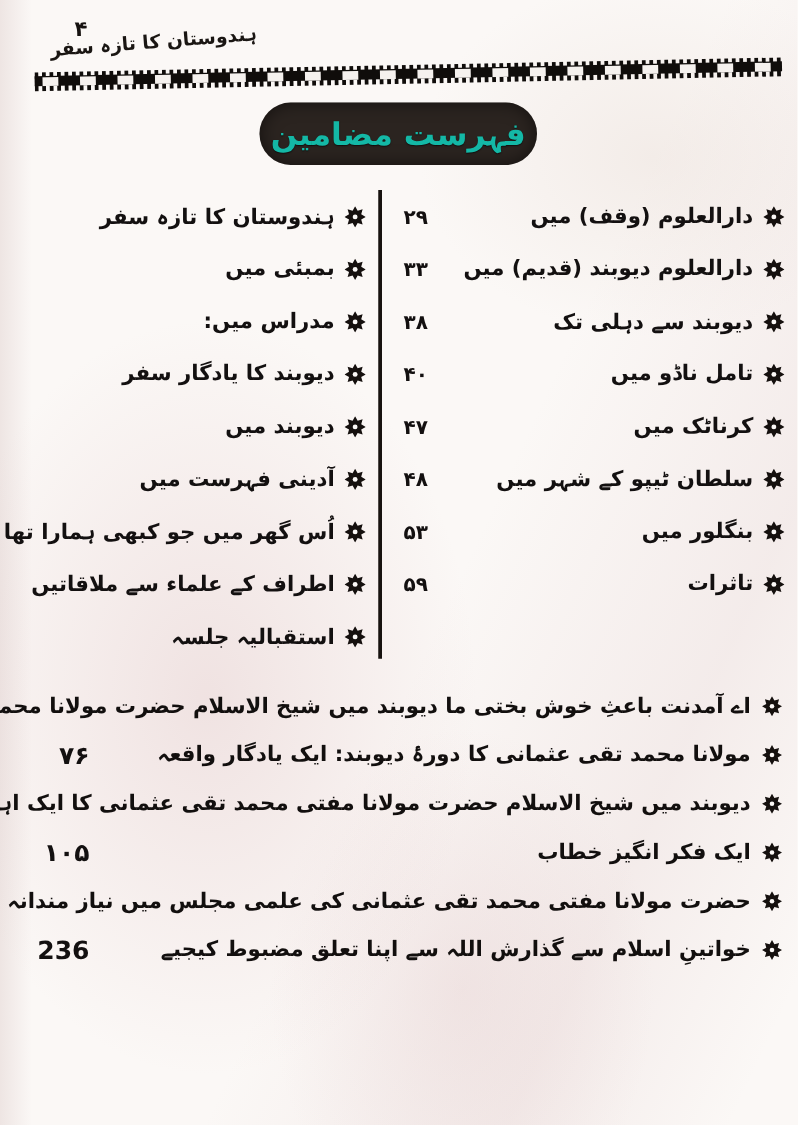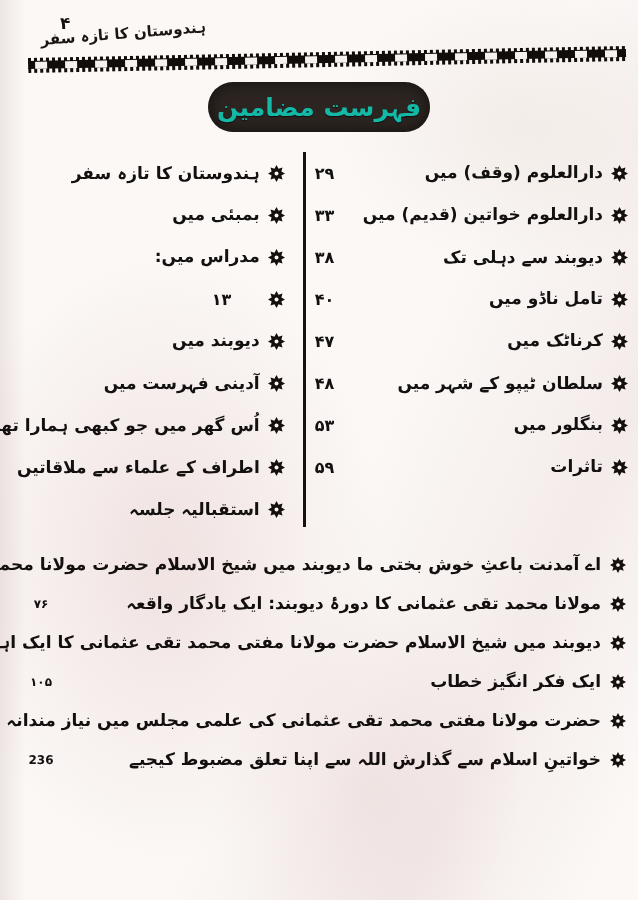--- a/index.html
+++ b/index.html
@@ -218,23 +218,23 @@
   }
   .wide-entry .entry-title {
     font-size: 17px;
     font-weight: 600;
     color: #120f0e;
     text-align: right;
     flex: 1 1 auto;
   }
   .wide-entry .entry-page {
     flex: 0 0 62px;
-    font-size: 12px;
+    font-size: 20px;
     font-weight: 700;
-    text-align: center;
+    text-align: right;
   }
 
   
   .entry-title, .wide-entry .entry-title,
   .entry-page, .header-title, .header-pageno {
     text-rendering: geometricPrecision;
   }
 </style>
 </head>
 <body>
@@ -273,21 +273,21 @@
           <span class="entry-title">دارالعلوم (وقف) میں</span>
           <span class="entry-page">۲۹</span>
         </div>
         <div class="entry">
           <span class="entry-bullet">
             <svg width="17" height="17" viewBox="0 0 17 17">
               <polygon points="8.50,0.00 10.52,3.63 14.51,2.49 13.37,6.48 17.00,8.50 13.37,10.52 14.51,14.51 10.52,13.37 8.50,17.00 6.48,13.37 2.49,14.51 3.63,10.52 0.00,8.50 3.63,6.48 2.49,2.49 6.48,3.63" fill="#15100e"></polygon>
               <circle cx="8.5" cy="8.5" r="1.96" fill="#fbf8f6"></circle>
             </svg>
           </span>
-          <span class="entry-title">دارالعلوم خواتین (قدیم) میں</span>
+          <span class="entry-title">دارالعلوم دیوبند (قدیم) میں</span>
           <span class="entry-page">۳۳</span>
         </div>
         <div class="entry">
           <span class="entry-bullet">
             <svg width="17" height="17" viewBox="0 0 17 17">
               <polygon points="8.50,0.00 10.52,3.63 14.51,2.49 13.37,6.48 17.00,8.50 13.37,10.52 14.51,14.51 10.52,13.37 8.50,17.00 6.48,13.37 2.49,14.51 3.63,10.52 0.00,8.50 3.63,6.48 2.49,2.49 6.48,3.63" fill="#15100e"></polygon>
               <circle cx="8.5" cy="8.5" r="1.96" fill="#fbf8f6"></circle>
             </svg>
           </span>
           <span class="entry-title">دیوبند سے دہلی تک</span>
@@ -375,20 +375,21 @@
           <span class="entry-title">مدراس میں:</span>
           <span class="entry-page">۱۰</span>
         </div>
         <div class="entry">
           <span class="entry-bullet">
             <svg width="17" height="17" viewBox="0 0 17 17">
               <polygon points="8.50,0.00 10.52,3.63 14.51,2.49 13.37,6.48 17.00,8.50 13.37,10.52 14.51,14.51 10.52,13.37 8.50,17.00 6.48,13.37 2.49,14.51 3.63,10.52 0.00,8.50 3.63,6.48 2.49,2.49 6.48,3.63" fill="#15100e"></polygon>
               <circle cx="8.5" cy="8.5" r="1.96" fill="#fbf8f6"></circle>
             </svg>
           </span>
+          <span class="entry-title">دیوبند کا یادگار سفر</span>
           <span class="entry-page">۱۳</span>
         </div>
         <div class="entry">
           <span class="entry-bullet">
             <svg width="17" height="17" viewBox="0 0 17 17">
               <polygon points="8.50,0.00 10.52,3.63 14.51,2.49 13.37,6.48 17.00,8.50 13.37,10.52 14.51,14.51 10.52,13.37 8.50,17.00 6.48,13.37 2.49,14.51 3.63,10.52 0.00,8.50 3.63,6.48 2.49,2.49 6.48,3.63" fill="#15100e"></polygon>
               <circle cx="8.5" cy="8.5" r="1.96" fill="#fbf8f6"></circle>
             </svg>
           </span>
           <span class="entry-title">دیوبند میں</span>

